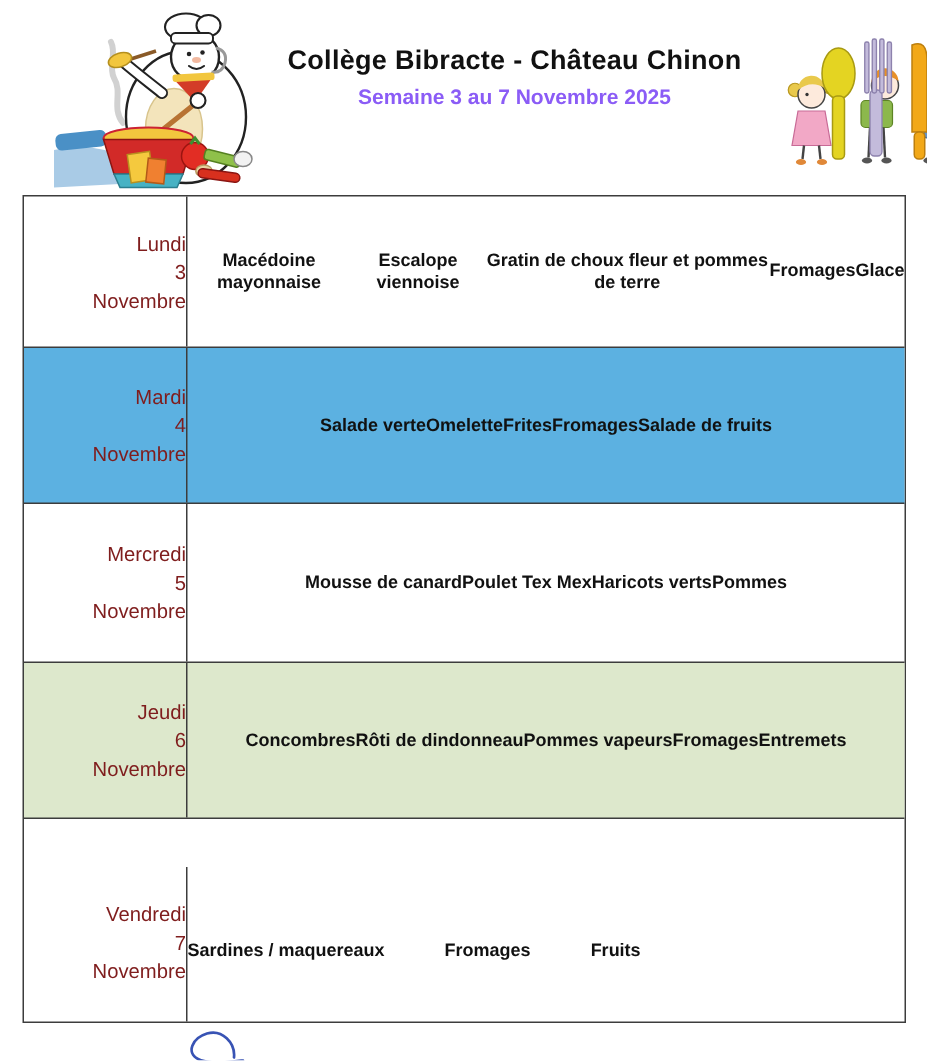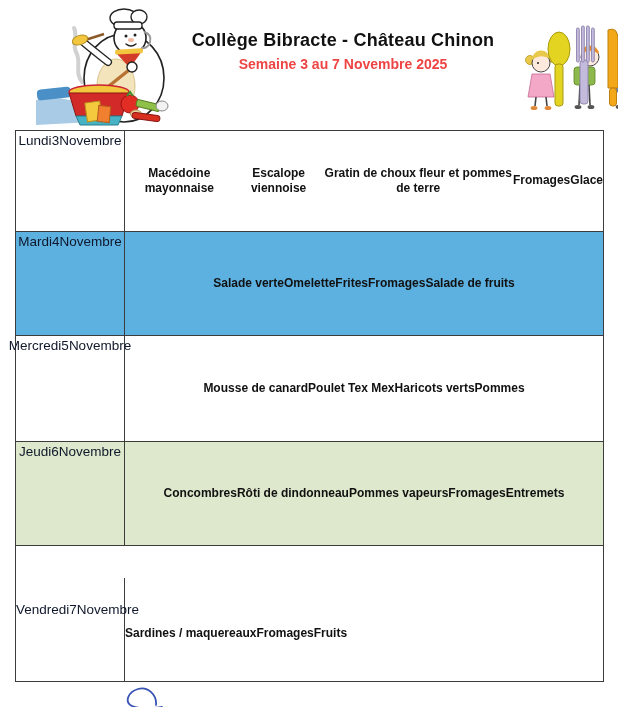--- a/index.html
+++ b/index.html
@@ -24,21 +24,21 @@
   .doc-title {
     font-size: 18px;
     font-weight: 600;
     letter-spacing: 0.2px;
     color: #111;
   }
   .doc-subtitle {
     margin-top: 5px;
     font-size: 14px;
     font-weight: 600;
-    color: #ef4444;
+    color: #8b5cf6;
   }
 
   
   .menu-table {
     position: absolute;
     left: 15px;
     top: 130px;
     width: 589px;
     height: 552px;
     border: 1px solid #3c3c3c;
@@ -60,46 +60,46 @@
   .menu-row:nth-child(5) { flex: 1 1 auto; border-bottom: none; }
   .bg-blue  { background: var(--row-blue, #5cb1e1); }
   .bg-green { background: var(--row-green, #dde8cc); }
 
   .day-cell {
     width: 109px;
     flex: 0 0 109px;
     border-right: 1px solid #3c3c3c;
     box-sizing: border-box;
     display: flex;
-    flex-direction: row;
-    align-items: flex-start;
+    flex-direction: column;
+    align-items: flex-end;
     justify-content: center;
     text-align: center;
     font-size: 13.5px;
     line-height: 19px;
     font-weight: 400;
-    color: #0f172a;
+    color: #7f1d1d;
   }
   .menu-row:nth-child(5) .day-cell { justify-content: flex-start; padding-top: 22px; margin-top: 32px; }
 
   .menu-cell {
     flex: 1 1 auto;
     display: flex;
     flex-direction: row;
     align-items: center;
     justify-content: center;
     text-align: center;
   }
   .menu-item {
     font-size: 12px;
     font-weight: 700;
     line-height: 15.5px;
     color: #111;
   }
-  .menu-row:nth-child(5) .menu-cell { justify-content: flex-start; padding-top: 40px; }
+  .menu-row:nth-child(5) .menu-cell { justify-content: flex-start; padding-top: 40px; gap: 40px; }
 
   
   .scribble { position: absolute; left: 110px; top: 683px; width: 70px; height: 24px; }
 </style>
 </head>
 <body>
 
 <div class="header">
 
   <svg class="chef-art" viewBox="0 0 136 124" aria-hidden="true">

